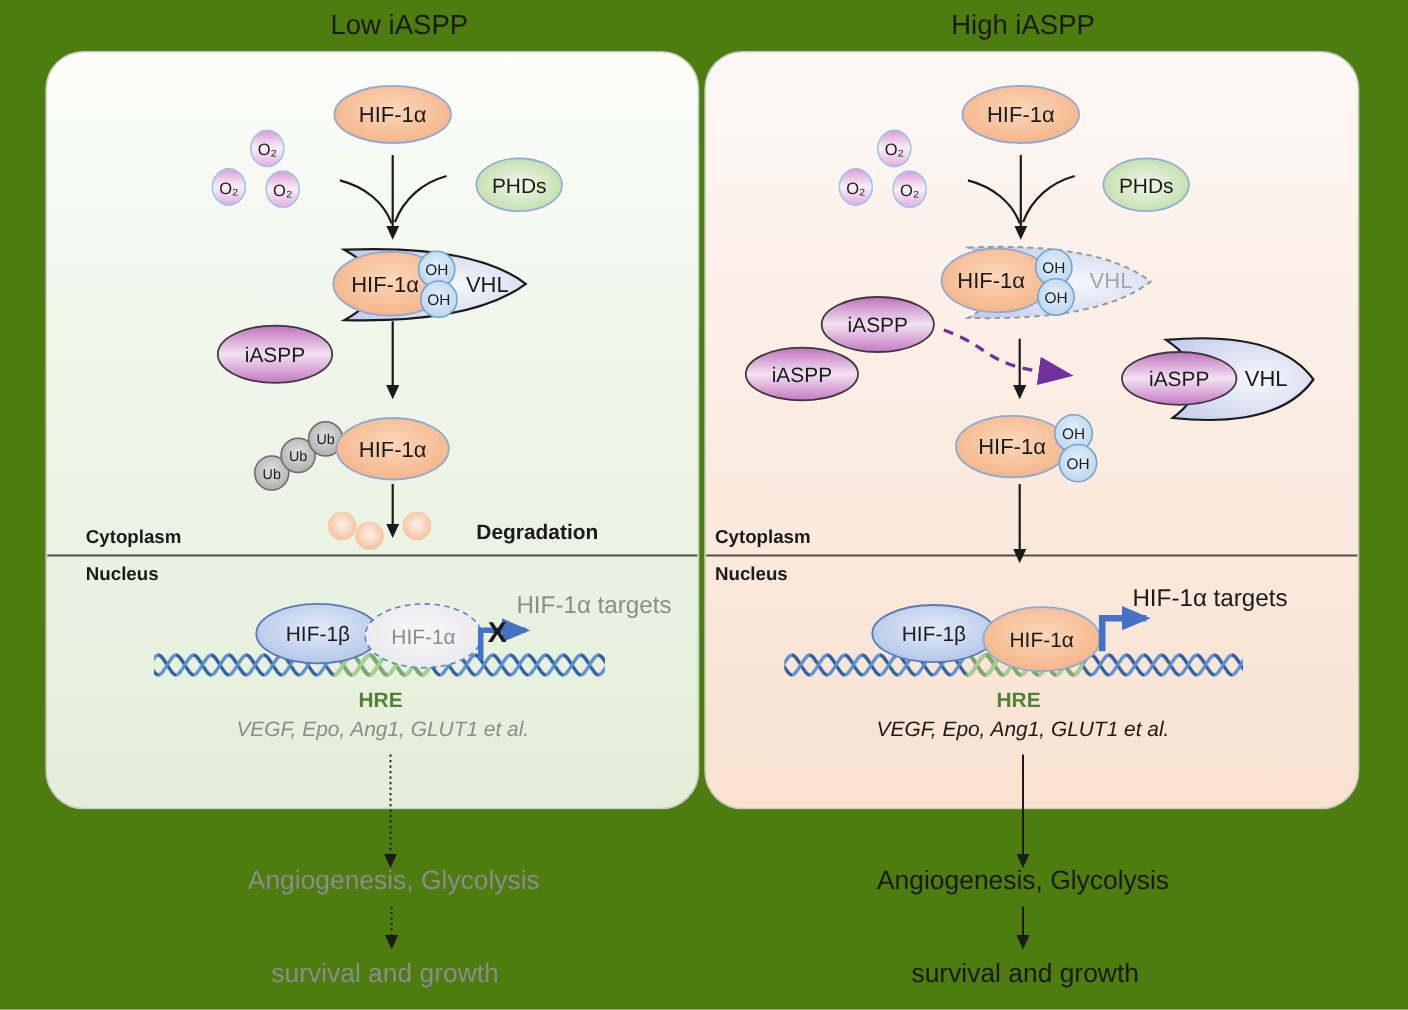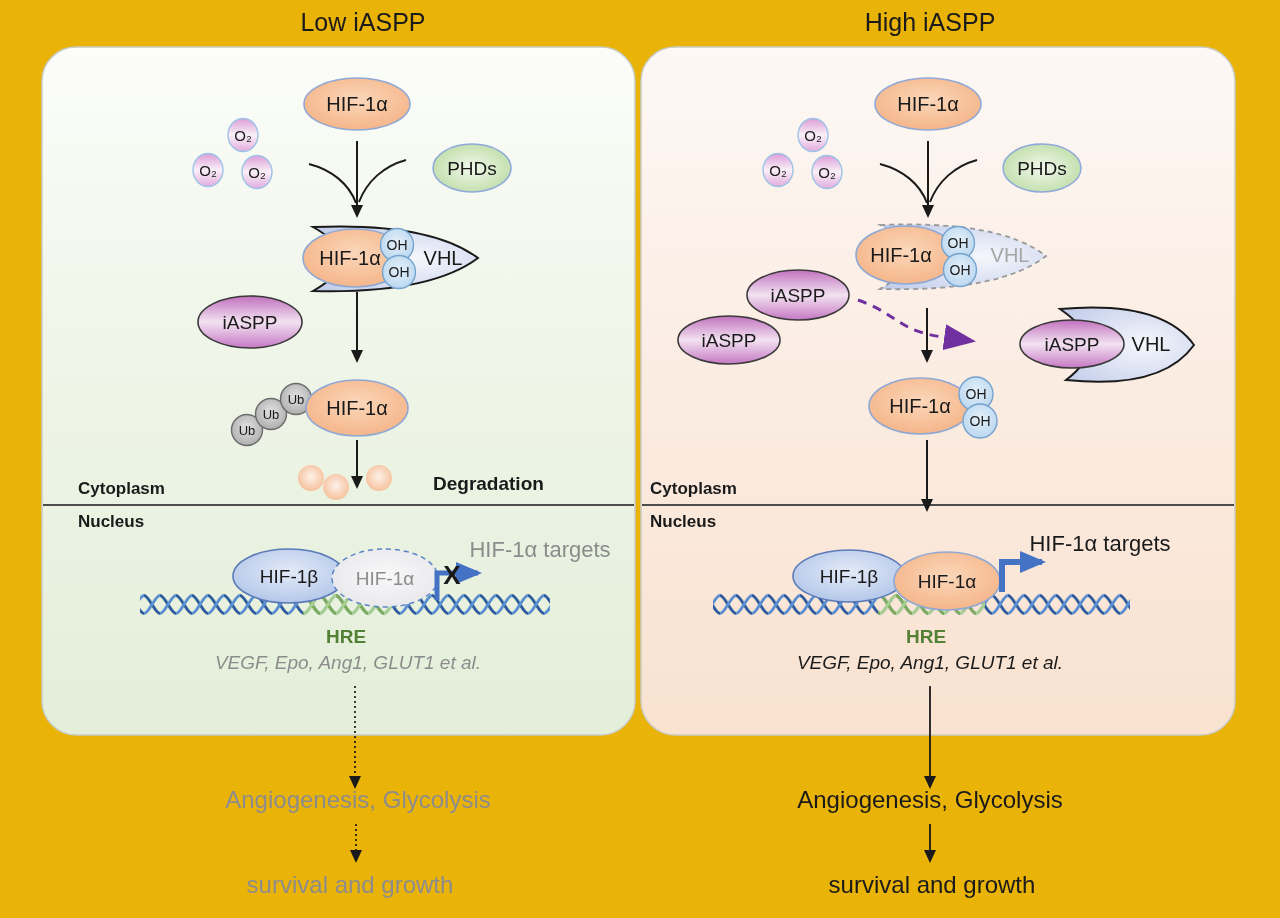--- a/index.html
+++ b/index.html
@@ -1,16 +1,16 @@
 <!DOCTYPE html>
 <html><head>
 <meta charset="utf-8">
 <style>
   html,body{margin:0;padding:0;background:#ffffff;}
-  .stage{width:1280px;height:918px;position:relative;background:#eab308;overflow:hidden;}
+  .stage{width:1280px;height:918px;position:relative;background:#4d7c0f;overflow:hidden;}
   svg{display:block;}
   text{font-family:"Liberation Sans", sans-serif;fill:#1a1a1a;}
   .title{font-size:25px;}
   .mol{font-size:20px;}
   .mol-s{font-size:19px;}
   .oh{font-size:14px;}
   .o2{font-size:15px;}
   .ub{font-size:13px;}
   .comp{font-size:17px;font-weight:bold;}
   .degr{font-size:19px;font-weight:bold;}

